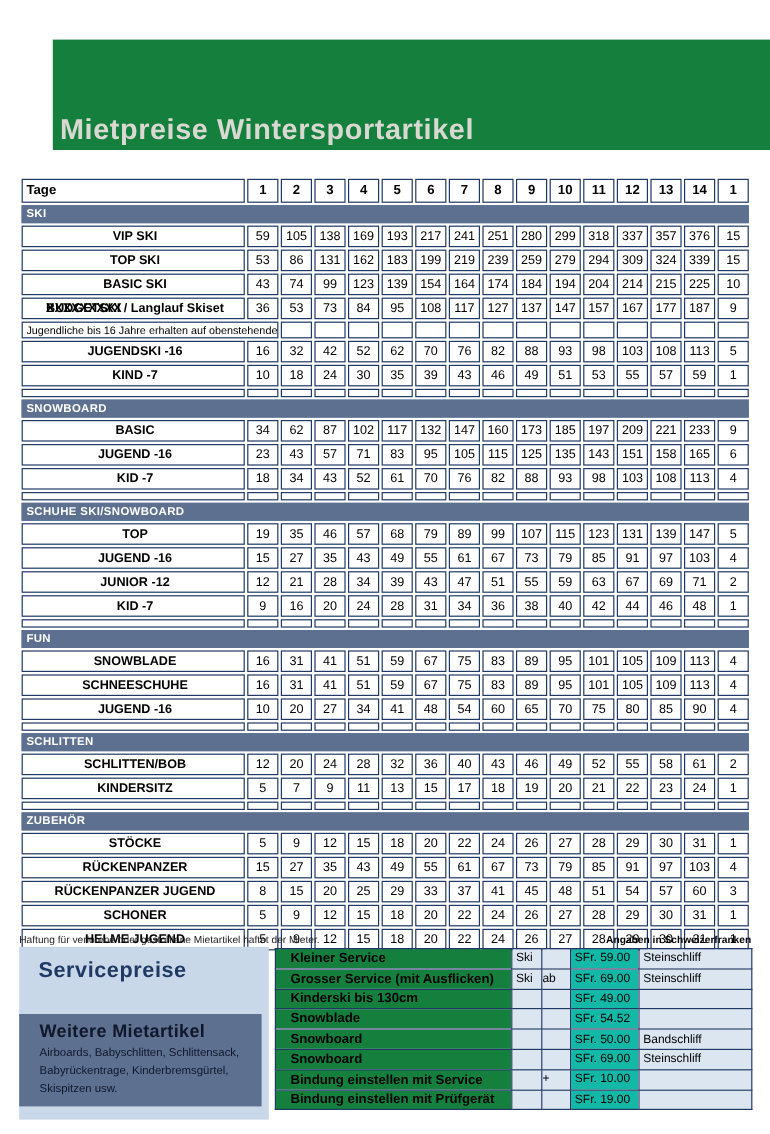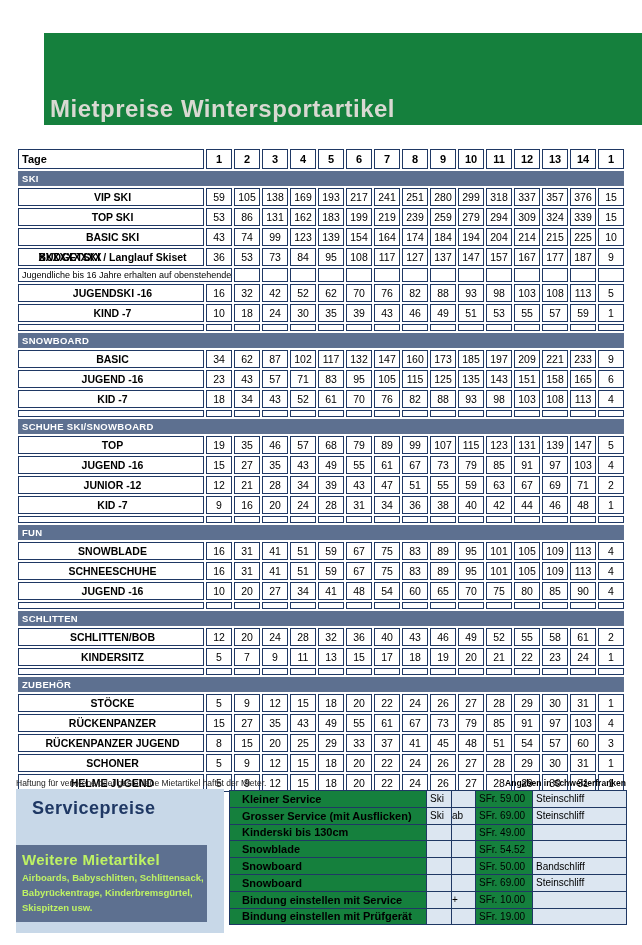--- a/index.html
+++ b/index.html
@@ -57,42 +57,42 @@
   .svc-panel{
     position:absolute;left:16px;top:789px;width:208px;height:144px;
     background:#c8d8e8;
   }
   .svc-heading{
     margin:0;padding:9px 0 0 16px;font-size:18px;font-weight:bold;
     color:#1f3864;letter-spacing:0.5px;
   }
   .more-box{
     position:absolute;left:16px;top:845px;width:191px;height:77px;
-    background:#5d7090;color:#bef264;
+    background:#5d7090;color:#0f172a;padding-left:11px;
   }
   .more-title{
     margin:0;padding:6px 0 2px 6px;font-size:15px;font-weight:bold;
     letter-spacing:0.3px;
   }
   .more-line{
-    margin:0;padding:1px 0 0 6px;font-size:9.5px;font-weight:bold;
+    margin:0;padding:1px 0 0 6px;font-size:9.5px;font-weight:normal;
     line-height:14px;white-space:nowrap;
   }
   .stable-wrap{position:absolute;left:229px;top:790px;width:397px;}
   table.stable{
     border-collapse:collapse;table-layout:fixed;width:397px;
   }
   table.stable td{
     border:1px solid #1f3864;padding:0 0 0 3px;height:15.8px;
     overflow:hidden;white-space:nowrap;font-size:10px;
   }
   table.stable td.slab{background:#15803d;font-weight:bold;font-size:11px;padding-left:12px;}
   table.stable td.sc1,table.stable td.sc2{background:#dce6f1;}
   table.stable td.sc2{text-align:left;padding:0;}
-  table.stable td.sprice{background:#15803d;}
+  table.stable td.sprice{background:#14b8a6;}
   table.stable td.snote{background:#dce6f1;}
 </style>
 </head>
 <body>
 
 <div class="banner">
   <h1>Mietpreise Wintersportartikel</h1>
 </div>
 
 <div class="ptable-wrap">

